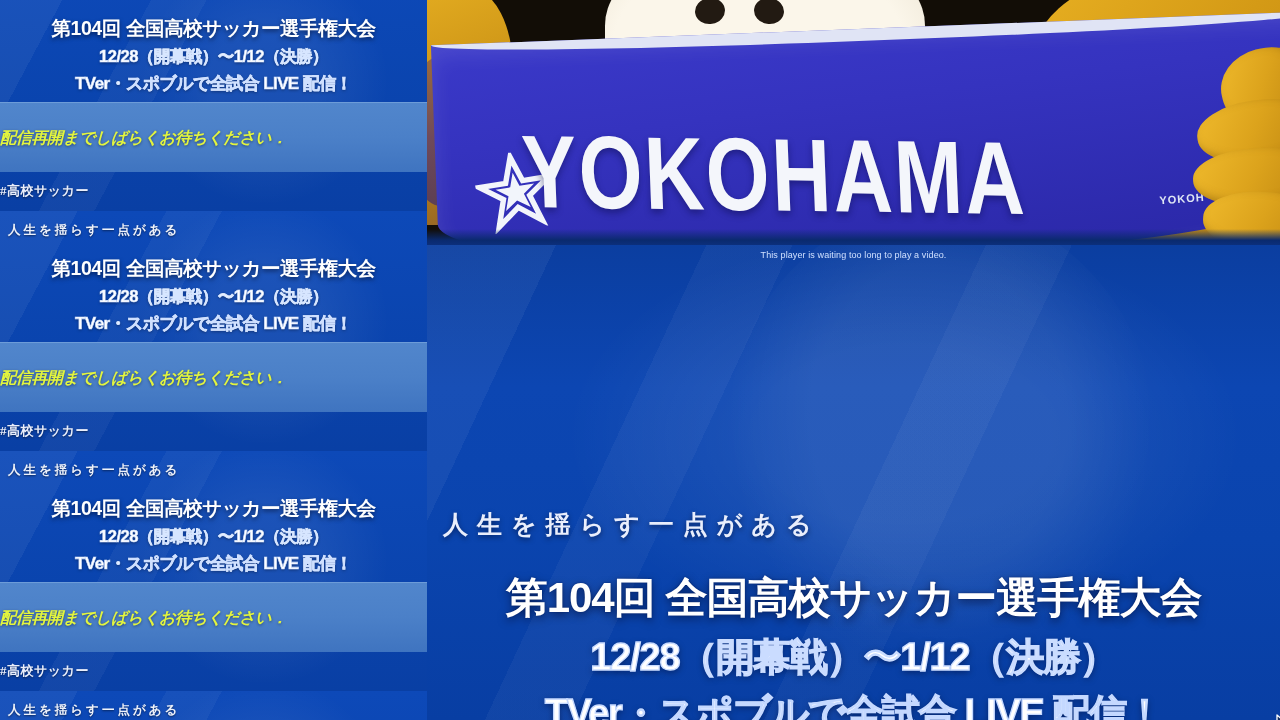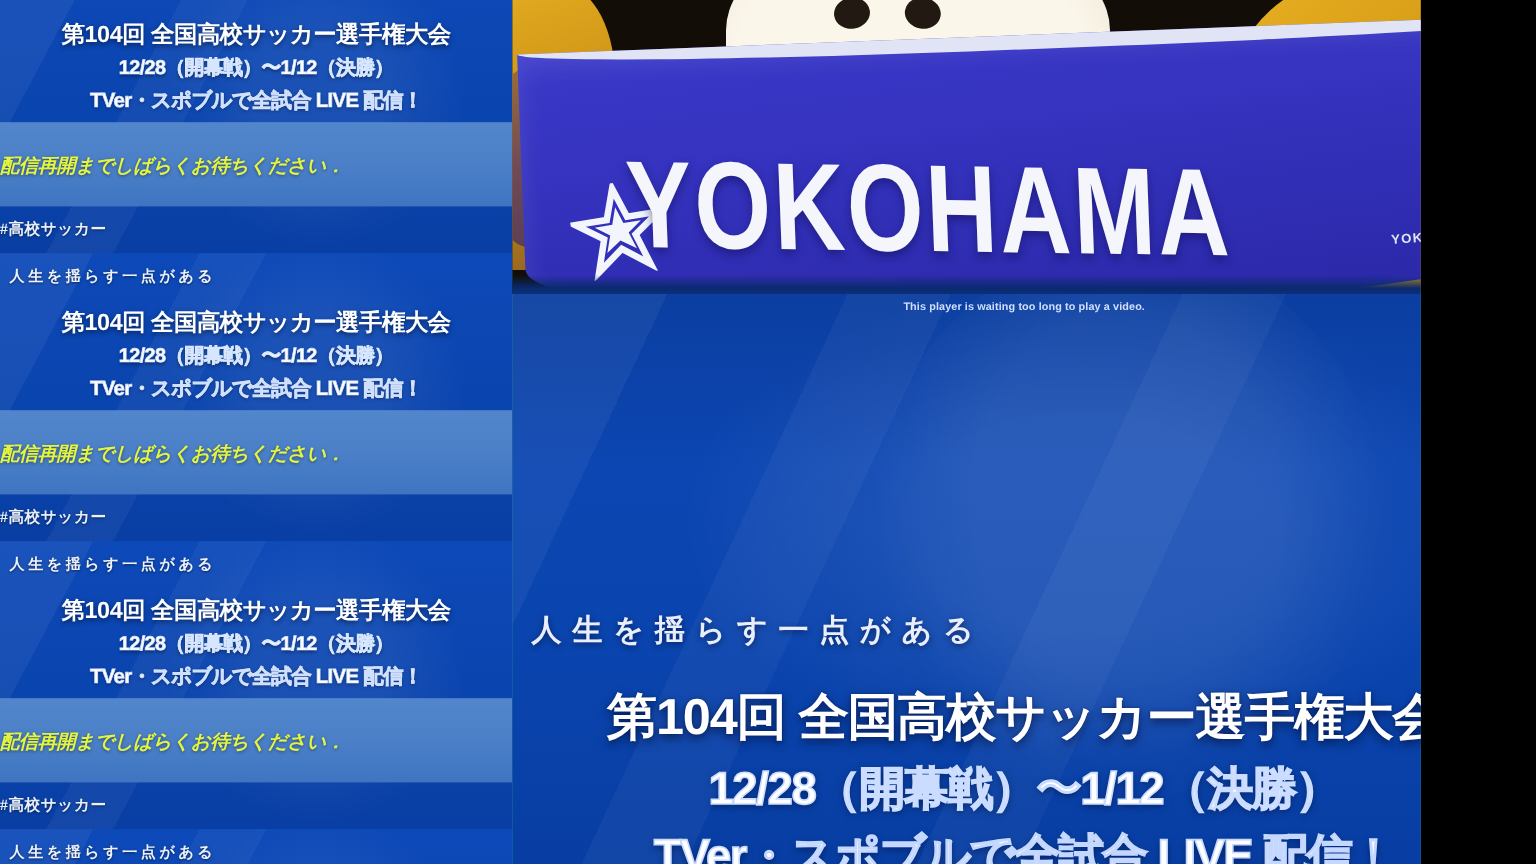--- a/index.html
+++ b/index.html
@@ -1,21 +1,21 @@
 <!DOCTYPE html>
 <html lang="ja"><head>
 <meta charset="utf-8">
 <title>高校サッカー LIVE配信 待機画面</title>
 <style>
   html,body{margin:0;padding:0;background:#000;}
   body{
     width:1280px;height:720px;overflow:hidden;
     font-family:"Liberation Sans","DejaVu Sans",sans-serif;
   }
-  .screen{position:relative;width:1184px;height:720px;overflow:hidden;background:#22c55e;}
+  .screen{position:relative;width:1280px;height:720px;overflow:hidden;background:#fca5a5;}
 
   
   .left-col{
     position:absolute;left:0;top:0;width:427px;height:720px;overflow:hidden;
     background:#0a46b4;
   }
   .mini{
     position:relative;width:427px;height:240px;overflow:hidden;
     background:
       radial-gradient(circle at 62% 46%, rgba(255,255,255,.065) 0 18%, rgba(255,255,255,0) 42%),
@@ -146,21 +146,21 @@
       linear-gradient(180deg,#0b3ea0 0%,#0c46b2 30%,#0a44ae 62%,#083ea3 100%);
   }
   .watermark{
     position:absolute;left:300px;top:-40px;width:430px;height:470px;
     background:radial-gradient(ellipse at 50% 45%, rgba(255,255,255,.055) 0 42%, rgba(255,255,255,0) 70%);
     border-radius:50% 50% 44% 44%;
     transform:rotate(-4deg);
   }
   .player-msg{
     position:absolute;left:0;right:0;top:5px;text-align:center;
-    font-size:9px;font-weight:700;color:#cfe0ff;letter-spacing:.1px;
+    font-size:9px;font-weight:400;color:#cfe0ff;letter-spacing:.1px;
   }
   .tagline{
     position:absolute;left:16px;top:263px;
     font-family:"Liberation Serif","DejaVu Serif",serif;
     font-size:25px;font-weight:700;color:#e9eefc;letter-spacing:9px;
     text-shadow:0 2px 5px rgba(0,0,20,.5);white-space:nowrap;
   }
   .big-title{
     position:absolute;left:0;right:0;top:325px;text-align:center;
     font-size:42px;font-weight:900;color:#ffffff;letter-spacing:-1px;

